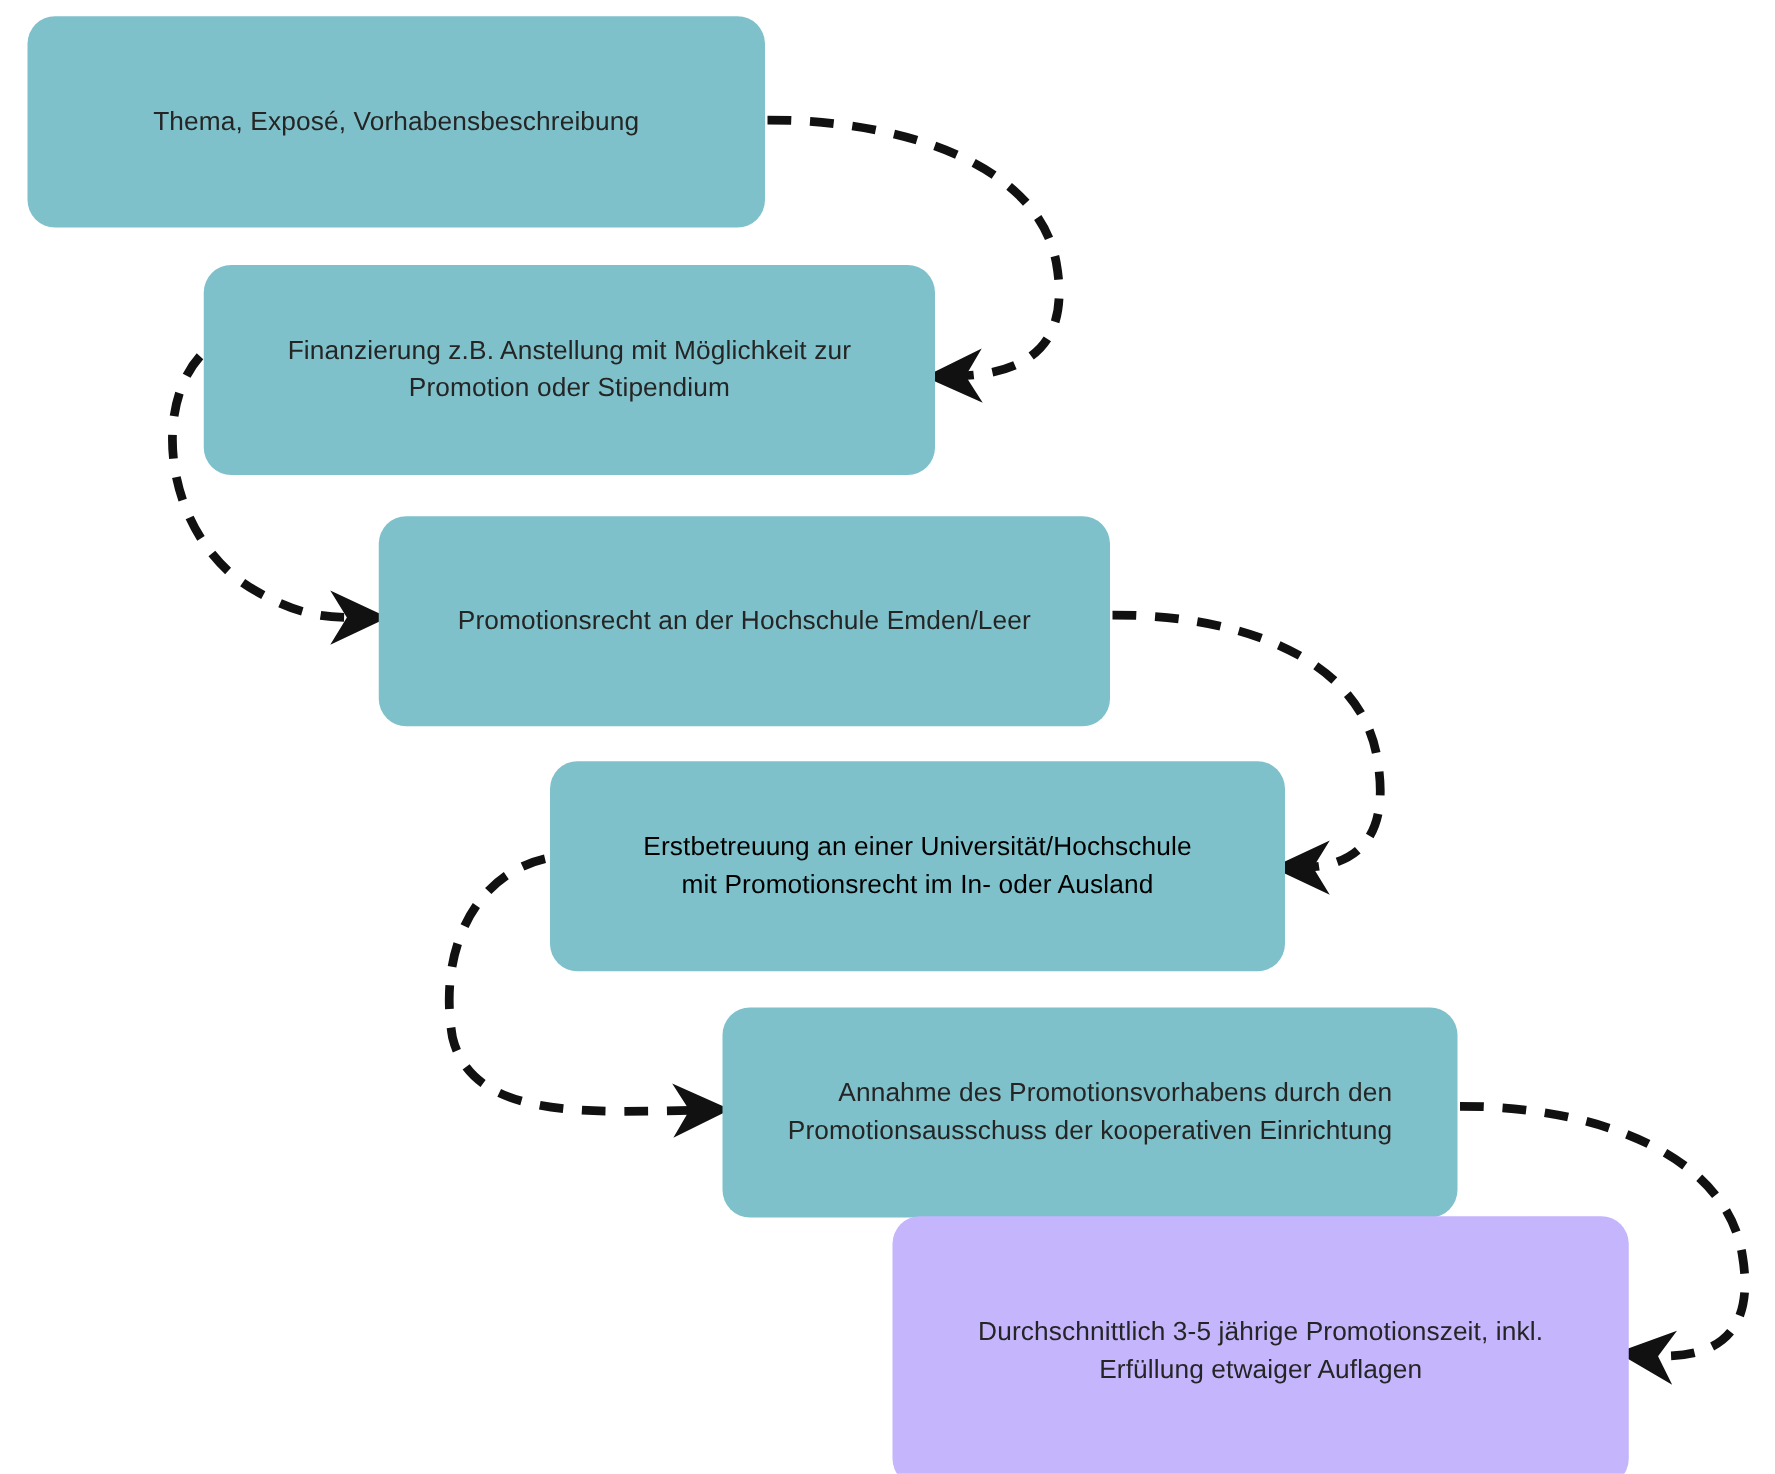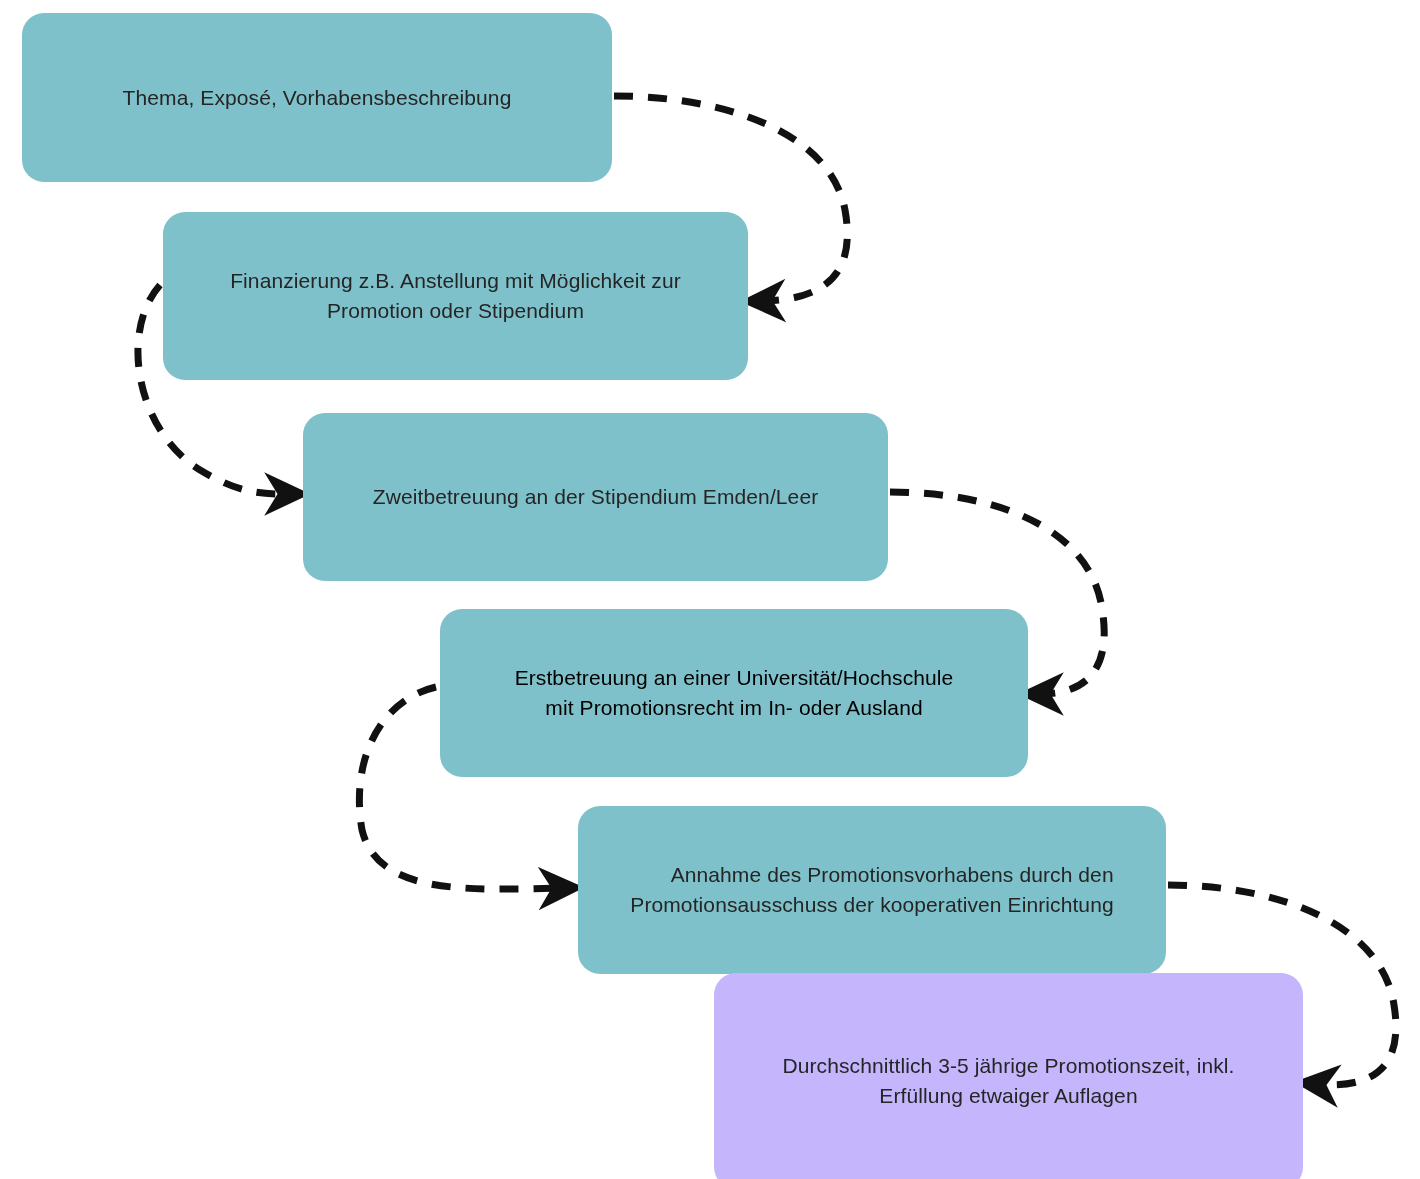--- a/index.html
+++ b/index.html
@@ -72,21 +72,21 @@
   <div class="node" id="n1" style="left: 22px; top: 13px; width: 590px; height: 169px; background: rgb(127, 193, 203);">
     <span class="node-label" style="color: rgb(37, 37, 37);">Thema, Exposé, Vorhabensbeschreibung</span>
   </div>
 
   <div class="node" id="n2" style="left: 163px; top: 212px; width: 585px; height: 168px; background: rgb(127, 193, 203); align-items: center;">
     <span class="node-label" style="color: rgb(37, 37, 37);">Finanzierung z.B. Anstellung mit Möglichkeit zur
 Promotion oder Stipendium</span>
   </div>
 
   <div class="node" id="n3" style="left: 303px; top: 413px; width: 585px; height: 168px; background: rgb(127, 193, 203);">
-    <span class="node-label" style="color: rgb(37, 37, 37);">Zweitbetreuung an der Stipendium Emden/Leer</span>
+    <span class="node-label" style="color: rgb(37, 37, 37);">Promotionsrecht an der Hochschule Emden/Leer</span>
   </div>
 
   <div class="node" id="n4" style="left: 440px; top: 609px; width: 588px; height: 168px; background: rgb(127, 193, 203);">
     <span class="node-label" style="color: #000000;">Erstbetreuung an einer Universität/Hochschule
 mit Promotionsrecht im In- oder Ausland</span>
   </div>
 
   <div class="node" id="n5" style="left: 578px; top: 806px; width: 588px; height: 168px; background: rgb(127, 193, 203); text-align: right;">
     <span class="node-label" style="color: rgb(37, 37, 37);">Annahme des Promotionsvorhabens durch den
 Promotionsausschuss der kooperativen Einrichtung</span>

